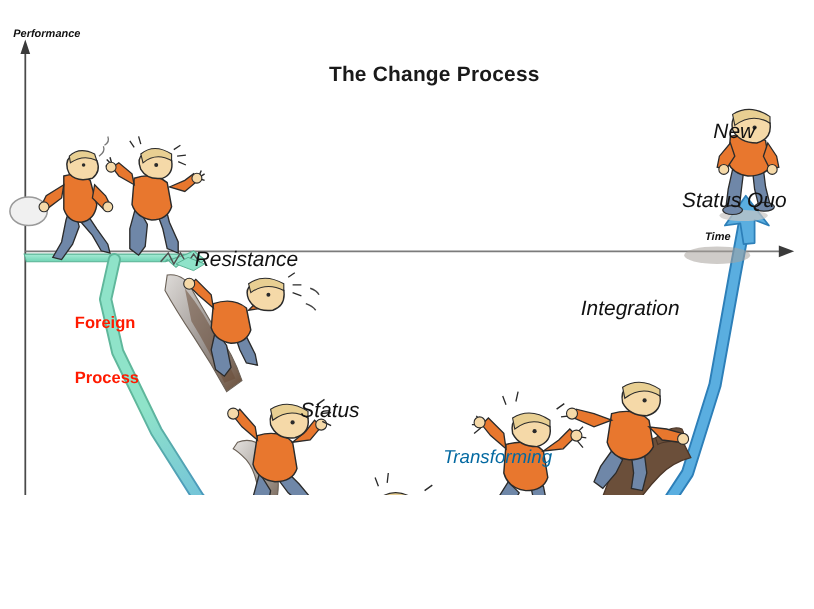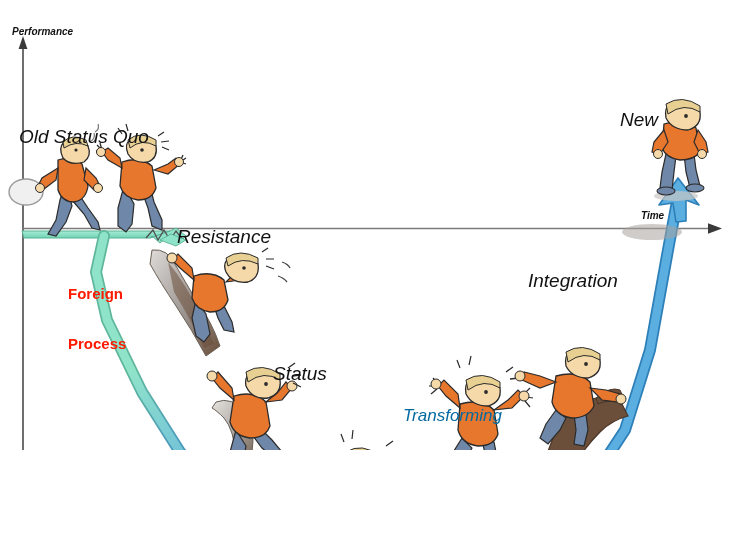--- a/index.html
+++ b/index.html
@@ -264,36 +264,37 @@
       <path d="M 670,104 Q 692,98 700,112 Q 702,126 688,130 Q 672,130 666,118 Q 664,108 670,104 Z" fill="#f5d9a8" stroke="#2b2b2b" stroke-width="1.3"></path>
       <path d="M 666,104 Q 682,94 700,106 L 700,112 Q 684,102 668,114 Z" fill="#e8cf92" stroke="#2b2b2b" stroke-width="1"></path>
       <circle cx="686" cy="116" r="1.9" fill="#2b2b2b"></circle>
     </g>
   </svg>
 
   <div class="lbl axis-lbl" style="left:12px; top:26px;">Performance</div>
 
   <div class="lbl axis-lbl" style="left:641px; top:210px;">Time</div>
 
-
-  <div class="lbl ital big-ital" style="left:19px; top:126px;">Old Status Quo</div>
+  <div class="lbl title" style="left:299px; top:58px;">The Change Process</div>
+
 
   <div class="lbl red-lbl" style="left:68px; top:252px;">
     <div>Foreign</div>
     <div>Process</div>
   </div>
 
   <div class="lbl ital big-ital" style="left:177px; top:226px;">Resistance</div>
 
   <div class="lbl ital big-ital" style="left:273px; top:363px;">Status</div>
 
   <div class="lbl green-lbl" style="left:403px; top:368px;">
     <div>Transforming</div>
     <div>Time</div>
   </div>
 
   <div class="lbl ital big-ital" style="left:528px; top:270px;">Integration</div>
 
   <div class="lbl ital big-ital" style="left:620px; top:66px; text-align:center;">
     <div>New</div>
+    <div>Status Quo</div>
   </div>
 
 </div>
 
 </body></html>

